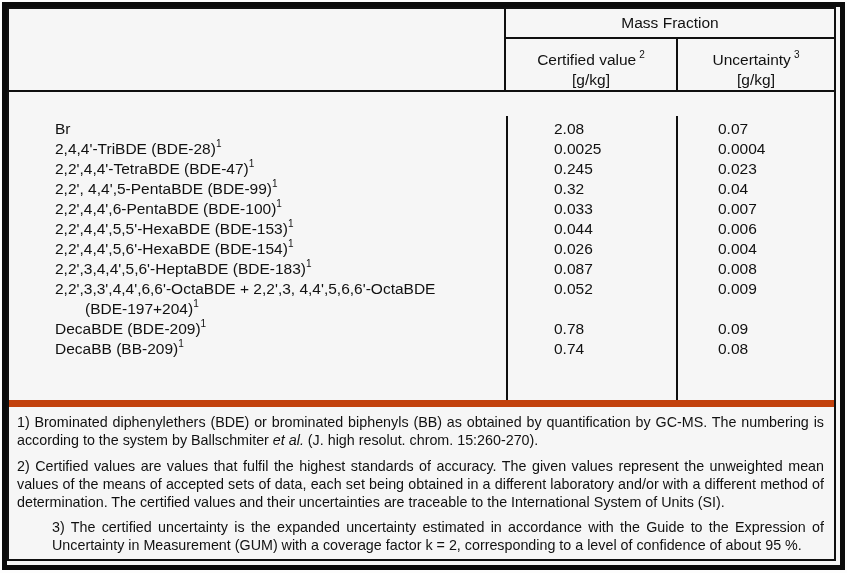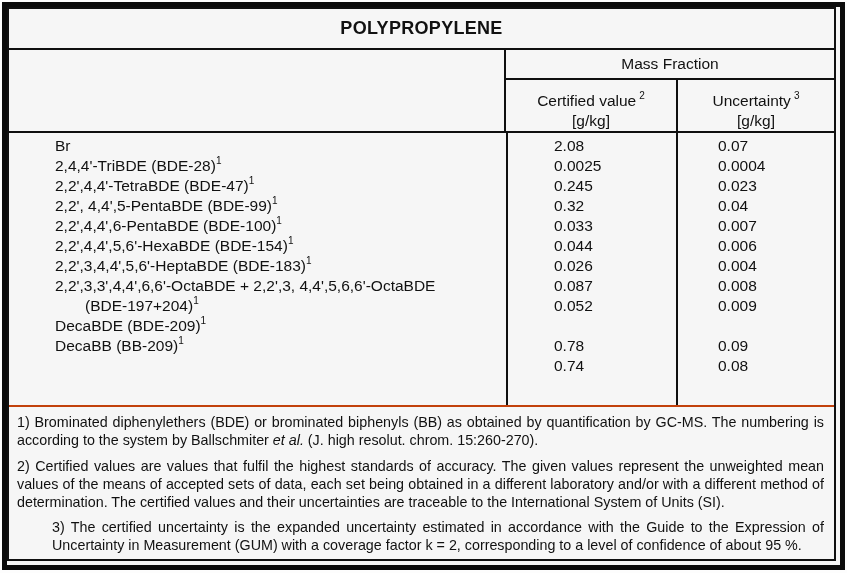--- a/index.html
+++ b/index.html
@@ -63,22 +63,23 @@
     font-size: 10px;
     position: relative; top: -1px;
     vertical-align: super;
     line-height: 0;
   }
   
   .tbody {
     display: grid;
     grid-template-columns: 497px 170px 1fr;
     height: 297px;
-    border-bottom: 2px solid #c2410c;
+    border-bottom: 7px solid #c2410c;
     font-size: 15.5px;
+    margin-top: 24px;
   }
   .bcol { padding-top: 3px; overflow: hidden; }
   .bcol.names { padding-left: 46px; }
   .bcol.certified { border-left: 2px solid #101010; padding-left: 46px; }
   .bcol.uncertainty { border-left: 2px solid #101010; padding-left: 40px; }
   .bline { height: 20px; line-height: 20px; white-space: nowrap; }
   .bline.wrap2 { padding-left: 30px; }
   
   .footnotes {
     flex: 1;
@@ -89,21 +90,20 @@
   }
   .footnotes p { margin: 0 0 8px 0; }
   .footnotes p:last-child { margin-bottom: 0; margin-left: 35px; }
 </style>
 </head>
 <body>
 
 <div class="frame">
   <div class="ctable">
 
-    <div class="title">POLYPROPYLENE</div>
 
     <div class="hdr">
       <div class="hdr-left"></div>
       <div class="hdr-group">Mass Fraction</div>
       <div class="hdr-col c1">
         <div><span>Certified value</span> <sup class="s">2</sup></div>
         <div>[g/kg]</div>
       </div>
       <div class="hdr-col c2">
         <div><span>Uncertainty</span> <sup class="s">3</sup></div>
@@ -111,20 +111,21 @@
       </div>
     </div>
 
     <div class="tbody">
       <div class="bcol names" id="col-names">
           <div class="bline">Br</div>
           <div class="bline">2,4,4'-TriBDE (BDE-28)<sup class="s">1</sup></div>
           <div class="bline">2,2',4,4'-TetraBDE (BDE-47)<sup class="s">1</sup></div>
           <div class="bline">2,2', 4,4',5-PentaBDE (BDE-99)<sup class="s">1</sup></div>
           <div class="bline">2,2',4,4',6-PentaBDE (BDE-100)<sup class="s">1</sup></div>
+          <div class="bline">2,2',4,4',5,5'-HexaBDE (BDE-153)<sup class="s">1</sup></div>
           <div class="bline">2,2',4,4',5,6'-HexaBDE (BDE-154)<sup class="s">1</sup></div>
           <div class="bline">2,2',3,4,4',5,6'-HeptaBDE (BDE-183)<sup class="s">1</sup></div>
           <div class="bline">2,2',3,3',4,4',6,6'-OctaBDE + 2,2',3, 4,4',5,6,6'-OctaBDE</div>
           <div class="bline wrap2">(BDE-197+204)<sup class="s">1</sup></div>
           <div class="bline">DecaBDE (BDE-209)<sup class="s">1</sup></div>
           <div class="bline">DecaBB (BB-209)<sup class="s">1</sup></div>
         </div>
       <div class="bcol certified" id="col-certified">
           <div class="bline">2.08</div>
           <div class="bline">0.0025</div>

